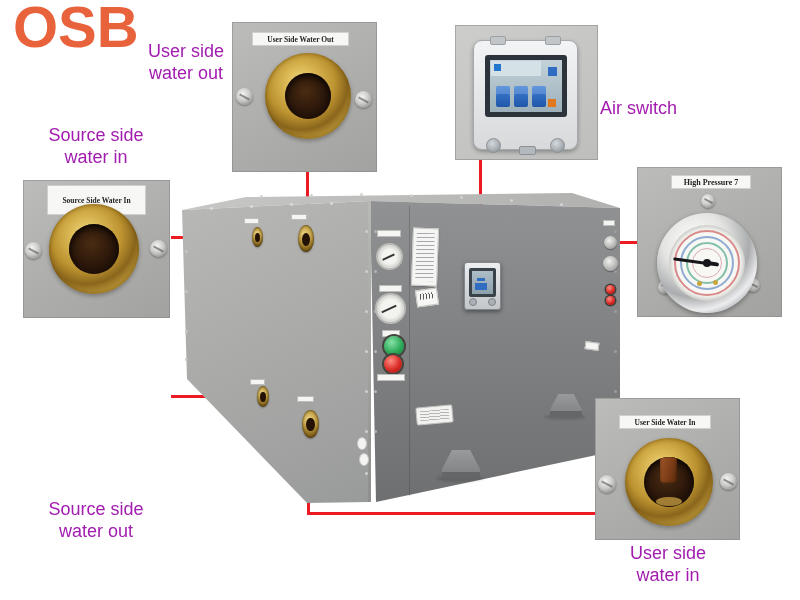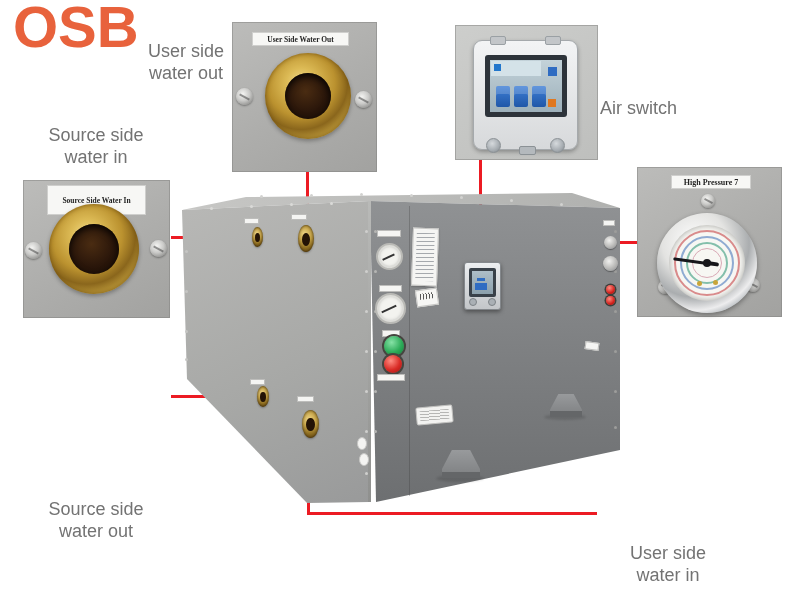--- a/index.html
+++ b/index.html
@@ -5,21 +5,21 @@
   * { margin:0; padding:0; box-sizing:border-box; }
   html,body { background:#ffffff; }
   body { font-family:"Liberation Sans", sans-serif; }
   .canvas { position:relative; width:800px; height:600px; background:#fff; overflow:hidden; }
   .abs { position:absolute; }
 
   
   .logo { left:13px; top:-7px; font-size:58px; font-weight:700; color:#e8623c; letter-spacing:0px; }
 
   
-  .callout-label { color:#737373; font-size:18px; line-height:1.2; text-align:center; }
+  .callout-label { color:#a21caf; font-size:18px; line-height:1.2; text-align:center; }
   .callout-label.single { text-align:left; }
   .callout-label.big { font-size:20px; }
 
   
   .redline { background:#ec1b23; }
 
   
   .inset { background:linear-gradient(150deg,#bcbcba 0%,#adadab 55%,#a2a2a0 100%); box-shadow:inset 0 0 0 1px rgba(130,130,128,.5); }
   .photo-strip { background:#f7f7f5; border:1px solid #cfcfcd; color:#222; font-weight:700; font-size:7.5px; display:flex; align-items:center; justify-content:center; white-space:nowrap; overflow:hidden;font-family:Liberation Serif, serif; }
   .ring { border-radius:50%; background:radial-gradient(circle at 42% 35%, #f2dc8e 0%, #dcba55 20%, #bb922f 45%, #8a661c 62%, #caa743 80%, #e9cc70 100%); box-shadow:inset 0 0 5px rgba(110,75,10,.85), 0 2px 4px rgba(0,0,0,.3); }
@@ -210,20 +210,31 @@
   <div class="abs inset" style="left:23px;top:180px;width:147px;height:138px">
     <div class="abs photo-strip" style="left:24px;top:5px;width:99px;height:30px">Source Side Water In</div>
     <div class="abs screw" style="left:2px;top:62px;width:17px;height:17px"></div>
     <div class="abs screw" style="left:127px;top:60px;width:17px;height:17px"></div>
     <div class="abs ring" style="left:26px;top:24px;width:90px;height:90px">
       <div class="abs hole" style="left:20px;top:20px;width:50px;height:50px"></div>
     </div>
   </div>
 
 
+  <div class="abs inset" style="left:595px;top:398px;width:145px;height:142px">
+    <div class="abs photo-strip" style="left:24px;top:17px;width:92px;height:14px">User Side Water In</div>
+    <div class="abs screw" style="left:3px;top:77px;width:18px;height:18px"></div>
+    <div class="abs screw" style="left:125px;top:75px;width:17px;height:17px"></div>
+    <div class="abs ring" style="left:30px;top:40px;width:88px;height:88px">
+      <div class="abs hole" style="left:19px;top:19px;width:50px;height:50px;overflow:hidden">
+        <div class="abs copper" style="left:16px;top:-2px;width:17px;height:28px"></div>
+        <div class="abs glint" style="left:12px;top:40px;width:26px;height:9px"></div>
+      </div>
+    </div>
+  </div>
 
   <div class="abs callout-label" style="left:136px;top:41px;width:100px">
     <span>User side</span><br>
     <span>water out</span>
   </div>
   <div class="abs callout-label single" style="left:600px;top:98px;width:110px">
     <span>Air switch</span>
   </div>
   <div class="abs callout-label" style="left:33px;top:125px;width:126px">
     <span>Source side</span><br>

